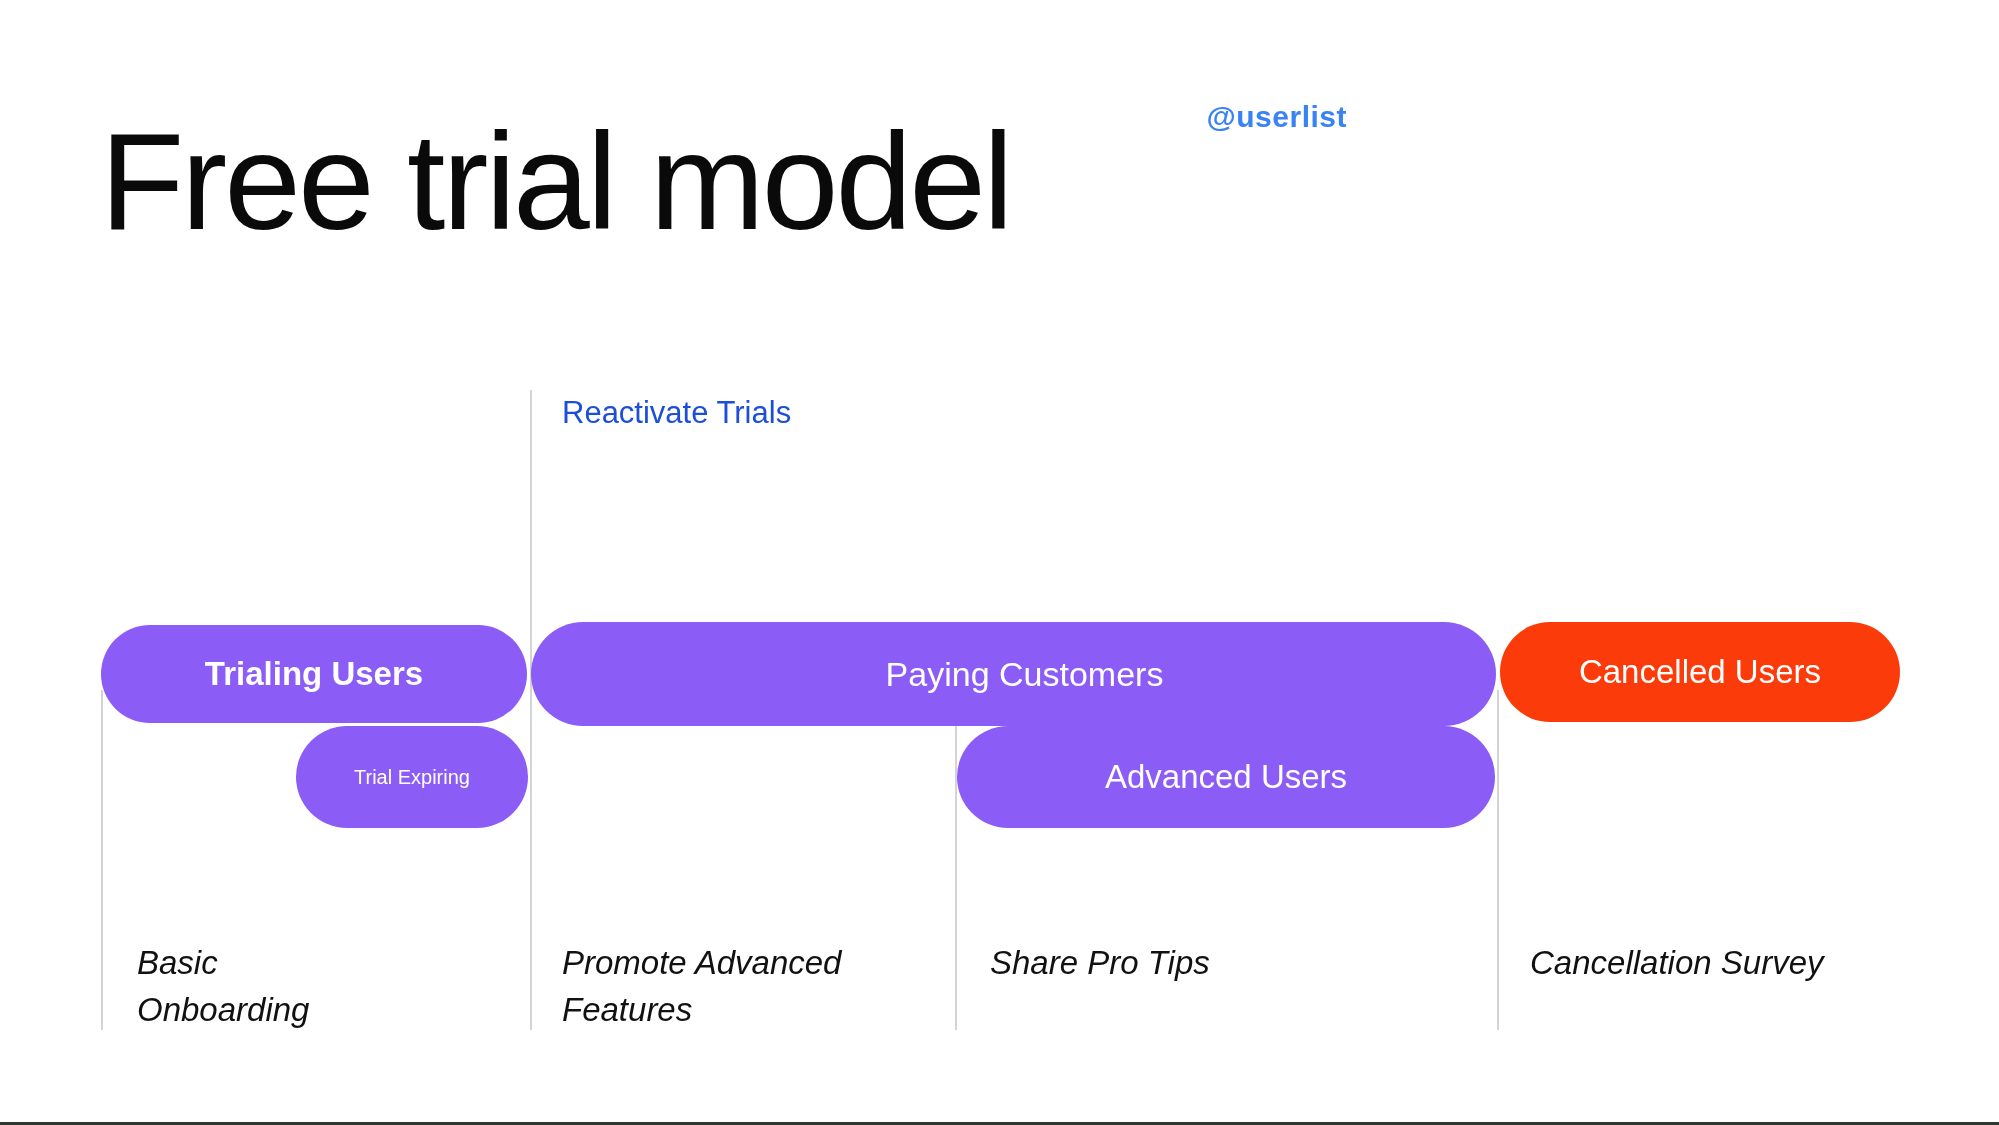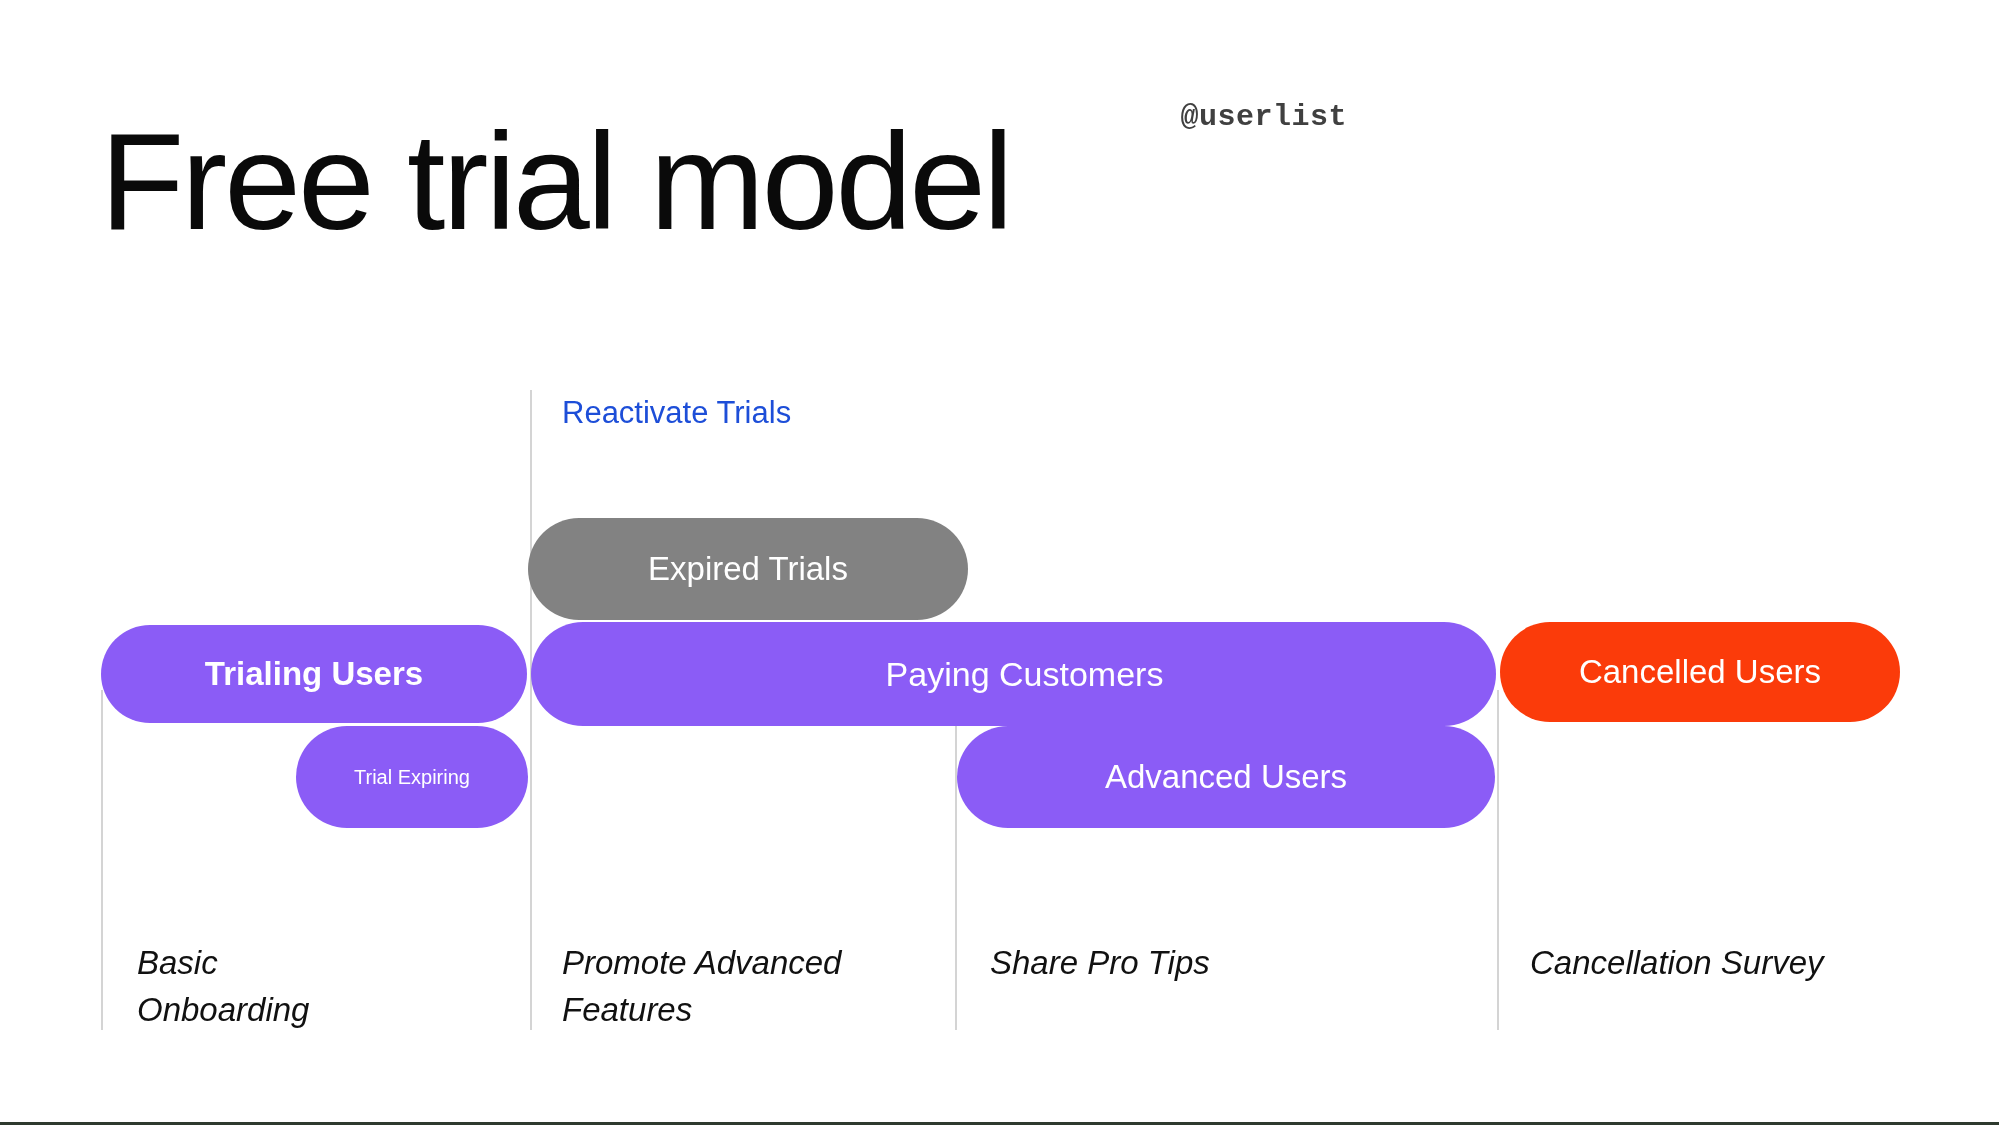--- a/index.html
+++ b/index.html
@@ -29,25 +29,25 @@
     font-weight: 400;
     letter-spacing: -3px;
     color: #0a0a0a;
     white-space: nowrap;
   }
 
   .brand-handle {
     position: absolute;
     right: 652px;
     top: 100px;
-    font-family: Liberation Mono, monospace;
+    font-family: Liberation Sans, sans-serif;
     font-size: 30px;
     font-weight: 700;
     letter-spacing: 0.5px;
-    color: #404040;
+    color: #3b82f6;
     white-space: nowrap;
   }
 
   
   .diagram {
     position: absolute;
     left: 0;
     top: 0;
     width: 1999px;
     height: 1125px;
@@ -111,23 +111,20 @@
 
   <div class="diagram">
 
     <div class="divider" style="left:101px; top:690px; height:340px;"></div>
     <div class="divider" style="left:530px; top:390px; height:640px;"></div>
     <div class="divider" style="left:955px; top:712px; height:318px;"></div>
     <div class="divider" style="left:1497px; top:690px; height:340px;"></div>
 
     <div class="stage-label" style="left:562px; top:396px;">Reactivate Trials</div>
 
-    <div class="pill gray" style="left:528px; top:518px; width:440px; height:102px; font-size:33px;">
-      <span>Expired Trials</span>
-    </div>
 
     <div class="pill black" style="left:101px; top:625px; width:426px; height:98px; font-size:33px; font-weight:700;">
       <span>Trialing Users</span>
     </div>
 
     <div class="pill black" style="left:531px; top:622px; width:965px; height:104px; font-size:34px;padding-left:22px;">
       <span>Paying Customers</span>
     </div>
 
     <div class="pill orange" style="left:1500px; top:622px; width:400px; height:100px; font-size:33px;">

